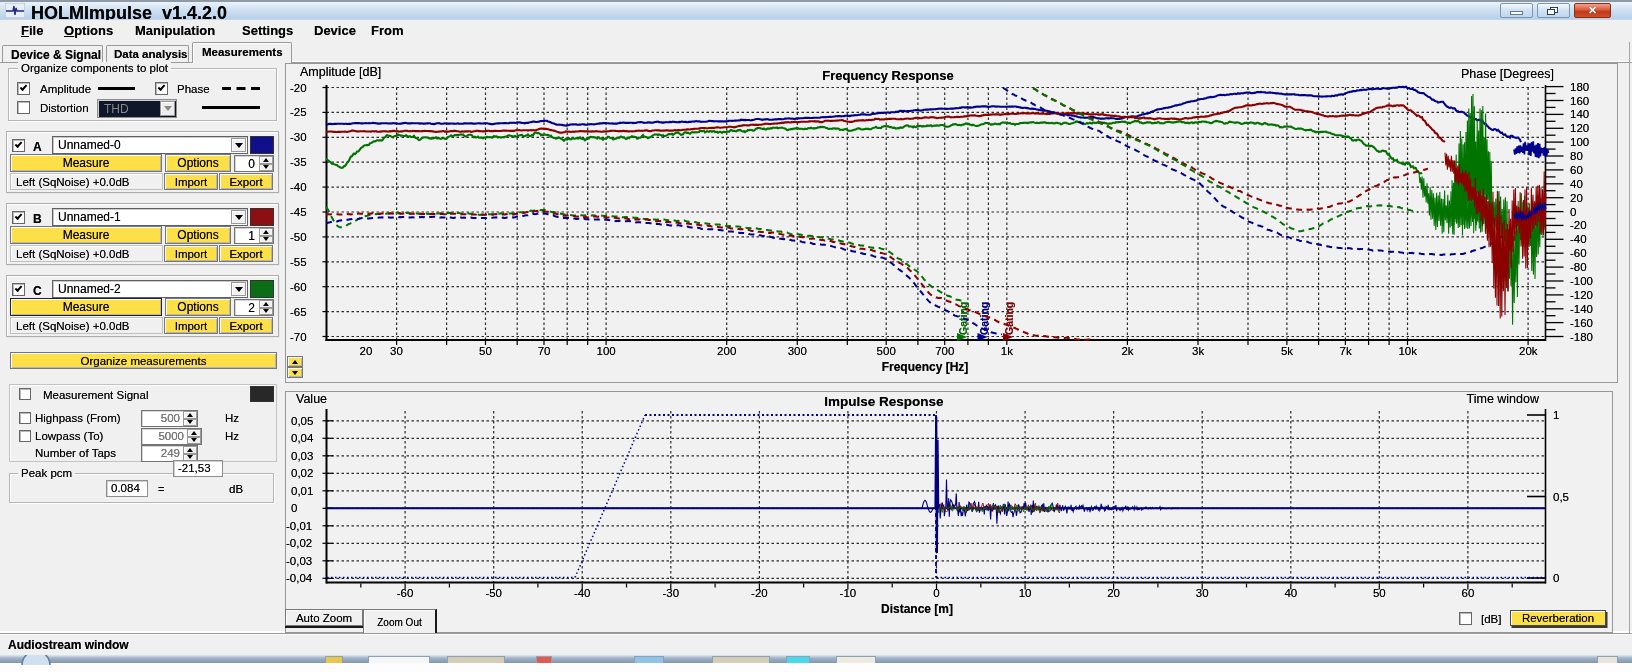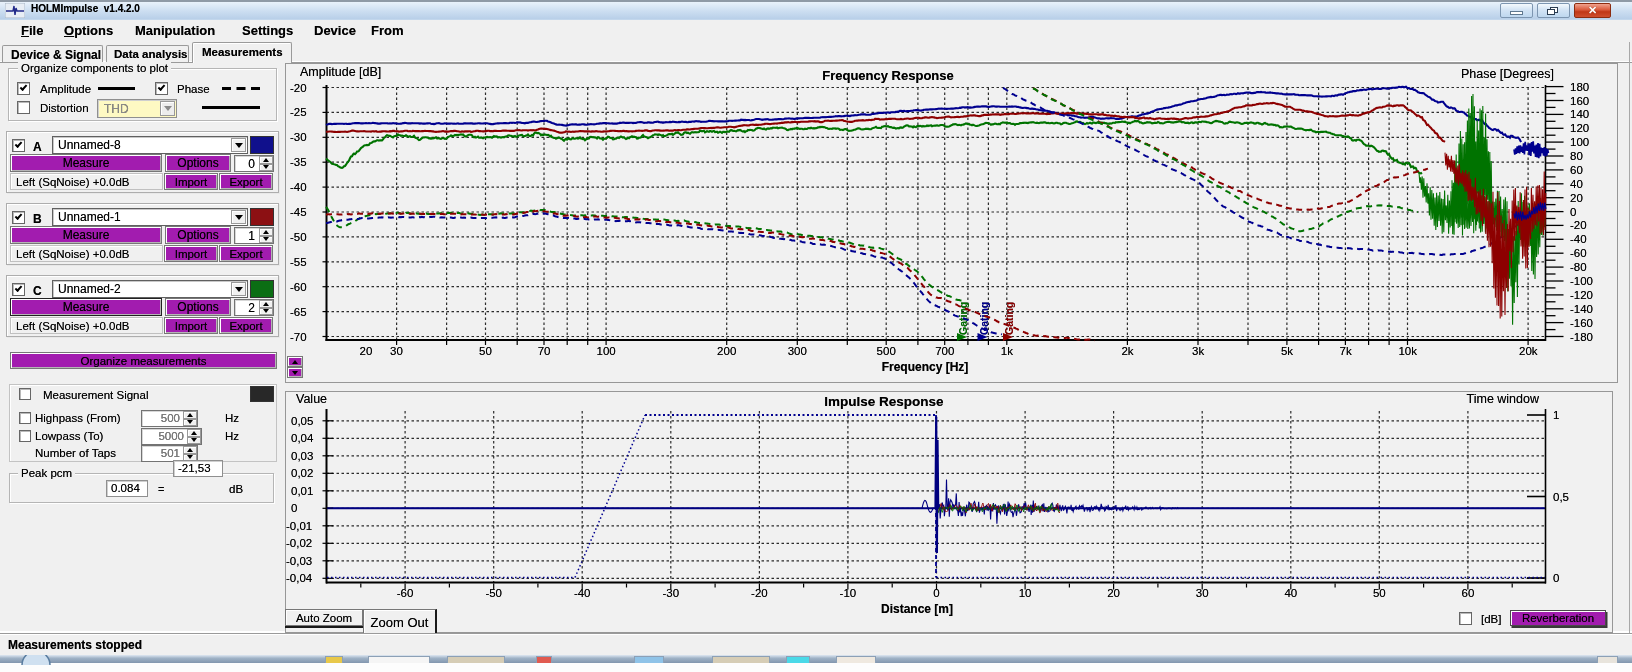--- a/index.html
+++ b/index.html
@@ -1,20 +1,20 @@
 <!DOCTYPE html>
 <html><head><meta charset="utf-8"><style>
 *{margin:0;padding:0;box-sizing:border-box}
 body{width:1632px;height:672px;position:relative;overflow:hidden;background:#fff;font-family:"Liberation Sans",sans-serif;color:#000;-webkit-font-smoothing:antialiased;text-shadow:0 0 0.55px rgba(0,0,0,0.65)}
 .abs{position:absolute}
 .lab{position:absolute;font-size:11.5px;white-space:nowrap}
 .b{font-weight:bold}
 .cb{position:absolute;background:#fff;border:1px solid #666;box-shadow:inset 1px 1px 0 #b9b9b9}
 .ck{position:absolute;left:2px;top:2px;width:7px;height:4px;border-left:2px solid #000;border-bottom:2px solid #000;transform:rotate(-48deg)}
-.wbtn{position:absolute;background:#a21caf;border:1px solid #777;box-shadow:inset 1px 1px 0 #fff,inset -1px -1px 0 #b5b5b5;display:flex;align-items:center;justify-content:center;white-space:nowrap}
+.wbtn{position:absolute;background:#fde047;border:1px solid #777;box-shadow:inset 1px 1px 0 #fff,inset -1px -1px 0 #b5b5b5;display:flex;align-items:center;justify-content:center;white-space:nowrap}
 .mbtn-p{border:1.5px solid #222;box-shadow:inset 1px 1px 0 #fff, inset -1px -1px 0 #b5b5b5}
 .combo{position:absolute;background:#fff;border:1px solid #606060;box-shadow:inset 1px 1px 0 #c9c9c9}
 .ctext{position:absolute;left:5px;top:1px}
 .carrow{position:absolute;right:1px;top:1px;bottom:1px;width:15px;background:#f1f1f1;border:1px solid #999;box-shadow:inset 1px 1px 0 #fff;display:flex;align-items:center;justify-content:center}
 .tri-d{width:0;height:0;border-left:4px solid transparent;border-right:4px solid transparent;border-top:5px solid #000}
 .tri-u2{width:0;height:0;border-left:3px solid transparent;border-right:3px solid transparent;border-bottom:4px solid #000}
 .tri-d2{width:0;height:0;border-left:3px solid transparent;border-right:3px solid transparent;border-top:4px solid #000}
 .spin,.nfield{position:absolute;background:#fff;border:1px solid #737373;box-shadow:inset 1px 1px 0 #d7d7d7}
 .snum{position:absolute;right:18px;top:1px;font-size:12px}
 .nnum{position:absolute;right:17px;top:1px;font-size:11.5px}
@@ -29,21 +29,21 @@
 svg{position:absolute;display:block}
 svg text{font-family:"Liberation Sans",sans-serif}
 </style></head><body>
 
 <div class="abs" style="left:0;top:0;width:1632px;height:2px;background:#8f9aa6"></div>
 <div class="abs" style="left:0;top:2px;width:1632px;height:18px;background:linear-gradient(#e9f2fb,#cfe0f2 45%,#b9d0e9 92%,#c7daee)"></div>
 <svg style="left:5px;top:3px" width="20" height="15" viewBox="0 0 20 15">
     <rect x="0" y="0" width="20" height="15" fill="#e8eef5" stroke="#aab8c8" stroke-width="1"></rect>
     <path d="M1 8 L8 8 L9 3 L10 12 L11 5 L12 8 L19 8" fill="none" stroke="#222a8a" stroke-width="1.4"></path>
   </svg>
-<div class="lab b" style="left:31px;top:3px;font-size:10px">HOLMImpulse&nbsp; v1.4.2.0</div>
+<div class="lab b" style="left:31px;top:3px;font-size:18px">HOLMImpulse&nbsp; v1.4.2.0</div>
 <div class="abs" style="left:1500px;top:3px;width:33px;height:15px;background:linear-gradient(#f4f9fd,#d3e4f5 45%,#bed7ef);border:1px solid #7d96b1;border-radius:2px">
     <div class="abs" style="left:9px;top:7px;width:13px;height:4px;background:#fff;border:1px solid #5f788f"></div>
   </div>
 <div class="abs" style="left:1537px;top:3px;width:33px;height:15px;background:linear-gradient(#f4f9fd,#d3e4f5 45%,#bed7ef);border:1px solid #7d96b1;border-radius:2px">
     <div class="abs" style="left:12px;top:3px;width:8px;height:6px;border:1.5px solid #2b3d52;background:#fff"></div>
     <div class="abs" style="left:9px;top:5px;width:8px;height:6px;border:1.5px solid #2b3d52;background:#fff"></div>
   </div>
 <div class="abs" style="left:1574px;top:3px;width:37px;height:15px;background:linear-gradient(#f0a38e,#d95a3c 45%,#c03716 60%,#cf4f2e);border:1px solid #8c2c10;border-radius:2px;display:flex;align-items:center;justify-content:center">
     <span style="color:#fff;font-weight:bold;font-size:11px;line-height:1;text-shadow:0 0 1px #7a2000">✕</span>
   </div>
@@ -73,34 +73,34 @@
 <div class="abs" style="left:98px;top:87px;width:37px;height:3px;background:#000"></div>
 <span class="cb" style="left:155px;top:82px;width:13px;height:13px">
     <span class="ck"></span>
   </span>
 <div class="lab" style="left:177px;top:83px">Phase</div>
 <svg style="left:222px;top:87px" width="40" height="3" viewBox="0 0 40 3">
     <line x1="0" y1="1.5" x2="40" y2="1.5" stroke="#000" stroke-width="3" stroke-dasharray="9,5.5"></line>
   </svg>
 <span class="cb" style="left:17px;top:101px;width:13px;height:13px"></span>
 <div class="lab" style="left:40px;top:102px">Distortion</div>
-<div class="abs" style="left:97px;top:99px;width:80px;height:19px;background:#fef9c3;border:1px solid #8f8f8f;box-shadow:inset 1px 1px 0 #cfcfcf">
+<div class="abs" style="left:97px;top:99px;width:80px;height:19px;background:#0f172a;border:1px solid #8f8f8f;box-shadow:inset 1px 1px 0 #cfcfcf">
     <span style="position:absolute;left:6px;top:2px;font-size:12px;color:#8a8a8a">THD</span>
     <span class="carrow" style="background:#ededed">
       <span class="tri-d" style="border-top-color:#8a8a8a"></span>
     </span>
   </div>
 <div class="abs" style="left:202px;top:106px;width:58px;height:3px;background:#000"></div>
 <div class="secbox" style="left:6px;top:131px;width:273px;height:62px"></div>
 <span class="cb" style="left:12px;top:139px;width:13px;height:13px">
     <span class="ck"></span>
   </span>
 <div class="lab b" style="left:33px;top:140px;font-size:12px">A</div>
 <div class="combo" style="left:52px;top:136px;width:196px;height:18px">
-    <span class="ctext" style="font-size:12px">Unnamed-8</span>
+    <span class="ctext" style="font-size:12px">Unnamed-0</span>
     <span class="carrow">
       <span class="tri-d"></span>
     </span>
   </div>
 <div class="swatch" style="left:250px;top:136px;width:24px;height:18px;background:#10108c"></div>
 <div class="wbtn" style="left:10px;top:154px;width:152px;height:18px;font-size:12px;">Measure</div>
 <div class="wbtn" style="left:165px;top:154px;width:66px;height:18px;font-size:12px;">Options</div>
 <div class="spin" style="left:234px;top:155px;width:40px;height:17px">
     <span class="snum">0</span>
     <span class="sbtns">
@@ -211,21 +211,21 @@
         <span class="tri-u2"></span>
       </span>
       <span class="sb">
         <span class="tri-d2"></span>
       </span>
     </span>
   </div>
 <div class="lab" style="left:225px;top:430px">Hz</div>
 <div class="lab" style="left:35px;top:447px">Number of Taps</div>
 <div class="nfield" style="left:141px;top:445px;width:57px;height:17px">
-    <span class="nnum" style="color:#7c7c7c">501</span>
+    <span class="nnum" style="color:#7c7c7c">249</span>
     <span class="sbtns">
       <span class="sb">
         <span class="tri-u2"></span>
       </span>
       <span class="sb">
         <span class="tri-d2"></span>
       </span>
     </span>
   </div>
 <div class="gbox" style="left:9px;top:473px;width:265px;height:30px"></div>
@@ -530,29 +530,29 @@
 <polyline points="290.0,186.5 360.0,24.0" fill="none" stroke="#00008f" stroke-width="1.5" stroke-dasharray="1.5,2.5"></polyline>
 <polyline points="360.0,24.0 650.5,24.0" fill="none" stroke="#00008f" stroke-width="1.8" stroke-dasharray="2,2.5"></polyline>
 <polyline points="651.0,24.0 651.0,186.5" fill="none" stroke="#00008f" stroke-width="1.8" stroke-dasharray="4,3"></polyline>
 <polyline points="651.5,186.5 1260.0,186.5" fill="none" stroke="#00008f" stroke-width="1.5" stroke-dasharray="1.5,2.5"></polyline>
 <polyline points="42.0,117.3 42.7,117.3 43.4,117.3 44.1,117.3 44.8,117.3 45.5,117.3 46.2,117.3 46.9,117.3 47.6,117.3 48.3,117.3 49.0,117.3 49.7,117.3 50.4,117.3 51.1,117.3 51.8,117.3 52.5,117.3 53.2,117.3 53.9,117.3 54.6,117.3 55.3,117.3 56.0,117.3 56.7,117.3 57.4,117.3 58.1,117.3 58.8,117.3 59.5,117.3 60.2,117.3 60.9,117.3 61.6,117.3 62.3,117.3 63.0,117.3 63.7,117.3 64.4,117.3 65.1,117.3 65.8,117.3 66.5,117.3 67.2,117.3 67.9,117.3 68.6,117.3 69.3,117.3 70.0,117.3 70.7,117.3 71.4,117.3 72.1,117.3 72.8,117.3 73.5,117.3 74.2,117.3 74.9,117.3 75.6,117.3 76.3,117.3 77.0,117.3 77.7,117.3 78.4,117.3 79.1,117.3 79.8,117.3 80.5,117.3 81.2,117.3 81.9,117.3 82.6,117.3 83.3,117.3 84.0,117.3 84.7,117.3 85.4,117.3 86.1,117.3 86.8,117.3 87.5,117.3 88.2,117.3 88.9,117.3 89.6,117.3 90.3,117.3 91.0,117.3 91.7,117.3 92.4,117.3 93.1,117.3 93.8,117.3 94.5,117.3 95.2,117.3 95.9,117.3 96.6,117.3 97.3,117.3 98.0,117.3 98.7,117.3 99.4,117.3 100.1,117.3 100.8,117.3 101.5,117.3 102.2,117.3 102.9,117.3 103.6,117.3 104.3,117.3 105.0,117.3 105.7,117.3 106.4,117.3 107.1,117.3 107.8,117.3 108.5,117.3 109.2,117.3 109.9,117.3 110.6,117.3 111.3,117.3 112.0,117.3 112.7,117.3 113.4,117.3 114.1,117.3 114.8,117.3 115.5,117.3 116.2,117.3 116.9,117.3 117.6,117.3 118.3,117.3 119.0,117.3 119.7,117.3 120.4,117.3 121.1,117.3 121.8,117.3 122.5,117.3 123.2,117.3 123.9,117.3 124.6,117.3 125.3,117.3 126.0,117.3 126.7,117.3 127.4,117.3 128.1,117.3 128.8,117.3 129.5,117.3 130.2,117.3 130.9,117.3 131.6,117.3 132.3,117.3 133.0,117.3 133.7,117.3 134.4,117.3 135.1,117.3 135.8,117.3 136.5,117.3 137.2,117.3 137.9,117.3 138.6,117.3 139.3,117.3 140.0,117.3 140.7,117.3 141.4,117.3 142.1,117.3 142.8,117.3 143.5,117.3 144.2,117.3 144.9,117.3 145.6,117.3 146.3,117.3 147.0,117.3 147.7,117.3 148.4,117.3 149.1,117.3 149.8,117.3 150.5,117.3 151.2,117.3 151.9,117.3 152.6,117.3 153.3,117.3 154.0,117.3 154.7,117.3 155.4,117.3 156.1,117.3 156.8,117.3 157.5,117.3 158.2,117.3 158.9,117.3 159.6,117.3 160.3,117.3 161.0,117.3 161.7,117.3 162.4,117.3 163.1,117.3 163.8,117.3 164.5,117.3 165.2,117.3 165.9,117.3 166.6,117.3 167.3,117.3 168.0,117.3 168.7,117.3 169.4,117.3 170.1,117.3 170.8,117.3 171.5,117.3 172.2,117.3 172.9,117.3 173.6,117.3 174.3,117.3 175.0,117.3 175.7,117.3 176.4,117.3 177.1,117.3 177.8,117.3 178.5,117.3 179.2,117.3 179.9,117.3 180.6,117.3 181.3,117.3 182.0,117.3 182.7,117.3 183.4,117.3 184.1,117.3 184.8,117.3 185.5,117.3 186.2,117.3 186.9,117.3 187.6,117.3 188.3,117.3 189.0,117.3 189.7,117.3 190.4,117.3 191.1,117.3 191.8,117.3 192.5,117.3 193.2,117.3 193.9,117.3 194.6,117.3 195.3,117.3 196.0,117.3 196.7,117.3 197.4,117.3 198.1,117.3 198.8,117.3 199.5,117.3 200.2,117.3 200.9,117.3 201.6,117.3 202.3,117.3 203.0,117.3 203.7,117.3 204.4,117.3 205.1,117.3 205.8,117.3 206.5,117.3 207.2,117.3 207.9,117.3 208.6,117.3 209.3,117.3 210.0,117.3 210.7,117.3 211.4,117.3 212.1,117.3 212.8,117.3 213.5,117.3 214.2,117.3 214.9,117.3 215.6,117.3 216.3,117.3 217.0,117.3 217.7,117.3 218.4,117.3 219.1,117.3 219.8,117.3 220.5,117.3 221.2,117.3 221.9,117.3 222.6,117.3 223.3,117.3 224.0,117.3 224.7,117.3 225.4,117.3 226.1,117.3 226.8,117.3 227.5,117.3 228.2,117.3 228.9,117.3 229.6,117.3 230.3,117.3 231.0,117.3 231.7,117.3 232.4,117.3 233.1,117.3 233.8,117.3 234.5,117.3 235.2,117.3 235.9,117.3 236.6,117.3 237.3,117.3 238.0,117.3 238.7,117.3 239.4,117.3 240.1,117.3 240.8,117.3 241.5,117.3 242.2,117.3 242.9,117.3 243.6,117.3 244.3,117.3 245.0,117.3 245.7,117.3 246.4,117.3 247.1,117.3 247.8,117.3 248.5,117.3 249.2,117.3 249.9,117.3 250.6,117.3 251.3,117.3 252.0,117.3 252.7,117.3 253.4,117.3 254.1,117.3 254.8,117.3 255.5,117.3 256.2,117.3 256.9,117.3 257.6,117.3 258.3,117.3 259.0,117.3 259.7,117.3 260.4,117.3 261.1,117.3 261.8,117.3 262.5,117.3 263.2,117.3 263.9,117.3 264.6,117.3 265.3,117.3 266.0,117.3 266.7,117.3 267.4,117.3 268.1,117.3 268.8,117.3 269.5,117.3 270.2,117.3 270.9,117.3 271.6,117.3 272.3,117.3 273.0,117.3 273.7,117.3 274.4,117.3 275.1,117.3 275.8,117.3 276.5,117.3 277.2,117.3 277.9,117.3 278.6,117.3 279.3,117.3 280.0,117.3 280.7,117.3 281.4,117.3 282.1,117.3 282.8,117.3 283.5,117.3 284.2,117.3 284.9,117.3 285.6,117.3 286.3,117.3 287.0,117.3 287.7,117.3 288.4,117.3 289.1,117.3 289.8,117.3 290.5,117.3 291.2,117.3 291.9,117.3 292.6,117.3 293.3,117.3 294.0,117.3 294.7,117.3 295.4,117.3 296.1,117.3 296.8,117.3 297.5,117.3 298.2,117.3 298.9,117.3 299.6,117.3 300.3,117.3 301.0,117.3 301.7,117.3 302.4,117.3 303.1,117.3 303.8,117.3 304.5,117.3 305.2,117.3 305.9,117.3 306.6,117.3 307.3,117.3 308.0,117.3 308.7,117.3 309.4,117.3 310.1,117.3 310.8,117.3 311.5,117.3 312.2,117.3 312.9,117.3 313.6,117.3 314.3,117.3 315.0,117.3 315.7,117.3 316.4,117.3 317.1,117.3 317.8,117.3 318.5,117.3 319.2,117.3 319.9,117.3 320.6,117.3 321.3,117.3 322.0,117.3 322.7,117.3 323.4,117.3 324.1,117.3 324.8,117.3 325.5,117.3 326.2,117.3 326.9,117.3 327.6,117.3 328.3,117.3 329.0,117.3 329.7,117.3 330.4,117.3 331.1,117.3 331.8,117.3 332.5,117.3 333.2,117.3 333.9,117.3 334.6,117.3 335.3,117.3 336.0,117.3 336.7,117.3 337.4,117.3 338.1,117.3 338.8,117.3 339.5,117.3 340.2,117.3 340.9,117.3 341.6,117.3 342.3,117.3 343.0,117.3 343.7,117.3 344.4,117.3 345.1,117.3 345.8,117.3 346.5,117.3 347.2,117.3 347.9,117.3 348.6,117.3 349.3,117.3 350.0,117.3 350.7,117.3 351.4,117.3 352.1,117.3 352.8,117.3 353.5,117.3 354.2,117.3 354.9,117.3 355.6,117.3 356.3,117.3 357.0,117.3 357.7,117.3 358.4,117.3 359.1,117.3 359.8,117.3 360.5,117.3 361.2,117.3 361.9,117.3 362.6,117.3 363.3,117.3 364.0,117.3 364.7,117.3 365.4,117.3 366.1,117.3 366.8,117.3 367.5,117.3 368.2,117.3 368.9,117.3 369.6,117.3 370.3,117.3 371.0,117.3 371.7,117.3 372.4,117.3 373.1,117.3 373.8,117.3 374.5,117.3 375.2,117.3 375.9,117.3 376.6,117.3 377.3,117.3 378.0,117.3 378.7,117.3 379.4,117.3 380.1,117.3 380.8,117.3 381.5,117.3 382.2,117.3 382.9,117.3 383.6,117.3 384.3,117.3 385.0,117.3 385.7,117.3 386.4,117.3 387.1,117.3 387.8,117.3 388.5,117.3 389.2,117.3 389.9,117.3 390.6,117.3 391.3,117.3 392.0,117.3 392.7,117.3 393.4,117.3 394.1,117.3 394.8,117.3 395.5,117.3 396.2,117.3 396.9,117.3 397.6,117.3 398.3,117.3 399.0,117.3 399.7,117.3 400.4,117.3 401.1,117.3 401.8,117.3 402.5,117.3 403.2,117.3 403.9,117.3 404.6,117.3 405.3,117.3 406.0,117.3 406.7,117.3 407.4,117.3 408.1,117.3 408.8,117.3 409.5,117.3 410.2,117.3 410.9,117.3 411.6,117.3 412.3,117.3 413.0,117.3 413.7,117.3 414.4,117.3 415.1,117.3 415.8,117.3 416.5,117.3 417.2,117.3 417.9,117.3 418.6,117.3 419.3,117.3 420.0,117.3 420.7,117.3 421.4,117.3 422.1,117.3 422.8,117.3 423.5,117.3 424.2,117.3 424.9,117.3 425.6,117.3 426.3,117.3 427.0,117.3 427.7,117.3 428.4,117.3 429.1,117.3 429.8,117.3 430.5,117.3 431.2,117.3 431.9,117.3 432.6,117.3 433.3,117.3 434.0,117.3 434.7,117.3 435.4,117.3 436.1,117.3 436.8,117.3 437.5,117.3 438.2,117.3 438.9,117.3 439.6,117.3 440.3,117.3 441.0,117.3 441.7,117.3 442.4,117.3 443.1,117.3 443.8,117.3 444.5,117.3 445.2,117.3 445.9,117.3 446.6,117.3 447.3,117.3 448.0,117.3 448.7,117.3 449.4,117.3 450.1,117.3 450.8,117.3 451.5,117.3 452.2,117.3 452.9,117.3 453.6,117.3 454.3,117.3 455.0,117.3 455.7,117.3 456.4,117.3 457.1,117.3 457.8,117.3 458.5,117.3 459.2,117.3 459.9,117.3 460.6,117.3 461.3,117.3 462.0,117.3 462.7,117.3 463.4,117.3 464.1,117.3 464.8,117.3 465.5,117.3 466.2,117.3 466.9,117.3 467.6,117.3 468.3,117.3 469.0,117.3 469.7,117.3 470.4,117.3 471.1,117.3 471.8,117.3 472.5,117.3 473.2,117.3 473.9,117.3 474.6,117.3 475.3,117.3 476.0,117.3 476.7,117.3 477.4,117.3 478.1,117.3 478.8,117.3 479.5,117.3 480.2,117.3 480.9,117.3 481.6,117.3 482.3,117.3 483.0,117.3 483.7,117.3 484.4,117.3 485.1,117.3 485.8,117.3 486.5,117.3 487.2,117.3 487.9,117.3 488.6,117.3 489.3,117.3 490.0,117.3 490.7,117.3 491.4,117.3 492.1,117.3 492.8,117.3 493.5,117.3 494.2,117.3 494.9,117.3 495.6,117.3 496.3,117.3 497.0,117.3 497.7,117.3 498.4,117.3 499.1,117.3 499.8,117.3 500.5,117.3 501.2,117.3 501.9,117.3 502.6,117.3 503.3,117.3 504.0,117.3 504.7,117.3 505.4,117.3 506.1,117.3 506.8,117.3 507.5,117.3 508.2,117.3 508.9,117.3 509.6,117.3 510.3,117.3 511.0,117.3 511.7,117.3 512.4,117.3 513.1,117.3 513.8,117.3 514.5,117.3 515.2,117.3 515.9,117.3 516.6,117.3 517.3,117.3 518.0,117.3 518.7,117.3 519.4,117.3 520.1,117.3 520.8,117.3 521.5,117.3 522.2,117.3 522.9,117.3 523.6,117.3 524.3,117.3 525.0,117.3 525.7,117.3 526.4,117.3 527.1,117.3 527.8,117.3 528.5,117.3 529.2,117.3 529.9,117.3 530.6,117.3 531.3,117.3 532.0,117.3 532.7,117.3 533.4,117.3 534.1,117.3 534.8,117.3 535.5,117.3 536.2,117.3 536.9,117.3 537.6,117.3 538.3,117.3 539.0,117.3 539.7,117.3 540.4,117.3 541.1,117.3 541.8,117.3 542.5,117.3 543.2,117.3 543.9,117.3 544.6,117.3 545.3,117.3 546.0,117.3 546.7,117.3 547.4,117.3 548.1,117.3 548.8,117.3 549.5,117.3 550.2,117.3 550.9,117.3 551.6,117.3 552.3,117.3 553.0,117.3 553.7,117.3 554.4,117.3 555.1,117.3 555.8,117.3 556.5,117.3 557.2,117.3 557.9,117.3 558.6,117.3 559.3,117.3 560.0,117.3 560.7,117.3 561.4,117.3 562.1,117.3 562.8,117.3 563.5,117.3 564.2,117.3 564.9,117.3 565.6,117.3 566.3,117.3 567.0,117.3 567.7,117.3 568.4,117.3 569.1,117.3 569.8,117.3 570.5,117.3 571.2,117.3 571.9,117.3 572.6,117.3 573.3,117.3 574.0,117.3 574.7,117.3 575.4,117.3 576.1,117.3 576.8,117.3 577.5,117.3 578.2,117.3 578.9,117.3 579.6,117.3 580.3,117.3 581.0,117.3 581.7,117.3 582.4,117.3 583.1,117.3 583.8,117.3 584.5,117.3 585.2,117.3 585.9,117.3 586.6,117.3 587.3,117.3 588.0,117.3 588.7,117.3 589.4,117.3 590.1,117.3 590.8,117.3 591.5,117.3 592.2,117.3 592.9,117.3 593.6,117.3 594.3,117.3 595.0,117.3 595.7,117.3 596.4,117.3 597.1,117.3 597.8,117.3 598.5,117.3 599.2,117.3 599.9,117.3 600.6,117.3 601.3,117.3 602.0,117.3 602.7,117.3 603.4,117.3 604.1,117.3 604.8,117.3 605.5,117.3 606.2,117.3 606.9,117.3 607.6,117.3 608.3,117.3 609.0,117.3 609.7,117.3 610.4,117.3 611.1,117.3 611.8,117.3 612.5,117.3 613.2,117.3 613.9,117.3 614.6,117.3 615.3,117.3 616.0,117.3 616.7,117.3 617.4,117.3 618.1,117.3 618.8,117.3 619.5,117.3 620.2,117.3 620.9,117.3 621.6,117.3 622.3,117.3 623.0,117.3 623.7,117.3 624.4,117.3 625.1,117.3 625.8,117.3 626.5,117.3 627.2,117.3 627.9,117.3 628.6,117.3 629.3,117.3 630.0,117.3 630.7,117.3 631.4,117.3 632.1,117.3 632.8,117.3 633.5,117.3 634.2,117.3 634.9,117.3 635.6,117.3 636.3,117.3 637.0,117.3 637.7,114.4 638.4,111.9 639.1,110.2 639.8,109.3 640.5,109.6 641.2,110.8 641.9,112.9 642.6,115.6 643.3,118.0 644.0,119.7 644.7,120.8 645.4,121.3 646.1,121.0 646.8,120.0 647.5,118.5 648.2,117.3 648.9,117.3 649.6,117.3 650.3,117.3 651.0,117.3 651.7,117.3 652.4,117.3 653.1,114.7 653.8,115.2 654.5,113.3 655.2,127.5 655.9,119.1 656.6,114.4 657.3,111.5 658.0,116.1 658.7,114.7 659.4,125.3 660.1,118.4 660.8,115.7 661.5,88.6 662.2,116.6 662.9,119.3 663.6,107.3 664.3,125.8 665.0,111.2 665.7,108.8 666.4,110.0 667.1,111.5 667.8,115.6 668.5,114.0 669.2,116.3 669.9,114.0 670.6,113.5 671.3,102.4 672.0,119.2 672.7,119.6 673.4,124.9 674.1,111.0 674.8,121.4 675.5,117.7 676.2,125.2 676.9,122.3 677.6,124.8 678.3,118.5 679.0,117.5 679.7,121.0 680.4,125.3 681.1,117.4 681.8,113.7 682.5,119.6 683.2,119.1 683.9,111.2 684.6,111.8 685.3,115.0 686.0,115.1 686.7,120.0 687.4,120.3 688.1,113.1 688.8,111.8 689.5,110.6 690.2,112.6 690.9,117.9 691.6,121.2 692.3,118.3 693.0,118.9 693.7,110.8 694.4,121.6 695.1,118.9 695.8,118.8 696.5,116.9 697.2,119.0 697.9,117.4 698.6,116.6 699.3,123.4 700.0,115.0 700.7,118.3 701.4,113.8 702.1,119.7 702.8,115.1 703.5,119.0 704.2,117.8 704.9,113.4 705.6,128.4 706.3,115.3 707.0,119.7 707.7,120.0 708.4,112.0 709.1,118.6 709.8,114.8 710.5,113.8 711.2,115.4 711.9,132.8 712.6,119.5 713.3,114.5 714.0,117.2 714.7,120.8 715.4,122.7 716.1,119.0 716.8,115.5 717.5,119.6 718.2,113.7 718.9,113.2 719.6,123.5 720.3,113.4 721.0,118.6 721.7,125.0 722.4,120.9 723.1,110.6 723.8,120.4 724.5,113.2 725.2,114.6 725.9,120.8 726.6,121.4 727.3,120.7 728.0,126.1 728.7,122.3 729.4,120.2 730.1,117.5 730.8,120.1 731.5,124.8 732.2,119.1 732.9,116.8 733.6,113.4 734.3,116.7 735.0,121.8 735.7,121.6 736.4,120.3 737.1,115.1 737.8,118.7 738.5,115.7 739.2,112.1 739.9,119.0 740.6,111.6 741.3,116.6 742.0,118.7 742.7,116.5 743.4,117.8 744.1,120.8 744.8,115.9 745.5,114.8 746.2,124.0 746.9,113.8 747.6,121.7 748.3,109.5 749.0,120.9 749.7,116.3 750.4,118.1 751.1,115.7 751.8,115.4 752.5,117.6 753.2,118.2 753.9,114.7 754.6,118.9 755.3,118.0 756.0,120.3 756.7,114.6 757.4,113.8 758.1,120.4 758.8,112.3 759.5,120.9 760.2,118.3 760.9,116.7 761.6,118.6 762.3,120.3 763.0,117.9 763.7,120.6 764.4,120.1 765.1,119.6 765.8,114.3 766.5,113.2 767.2,112.2 767.9,114.4 768.6,119.8 769.3,120.4 770.0,117.0 770.7,118.0 771.4,113.6 772.1,117.6 772.8,115.0 773.5,117.3 774.2,118.8 774.9,113.8 775.6,117.5 776.3,120.2 777.0,116.5 777.7,114.4 778.4,119.2 779.1,118.7 779.8,116.3 780.5,115.3 781.2,117.5 781.9,122.4 782.6,116.4 783.3,116.0 784.0,117.7 784.7,116.6 785.4,118.5 786.1,113.8 786.8,119.8 787.5,117.9 788.2,120.7 788.9,118.2 789.6,118.1 790.3,116.1 791.0,115.2 791.7,118.0 792.4,117.2 793.1,116.4 793.8,118.6 794.5,114.8 795.2,115.9 795.9,116.2 796.6,114.8 797.3,115.9 798.0,114.2 798.7,117.3 799.4,120.7 800.1,117.9 800.8,117.3 801.5,116.7 802.2,119.4 802.9,117.3 803.6,118.4 804.3,116.1 805.0,121.1 805.7,117.3 806.4,115.6 807.1,119.0 807.8,119.3 808.5,118.6 809.2,116.1 809.9,115.6 810.6,117.5 811.3,115.3 812.0,117.6 812.7,116.4 813.4,118.8 814.1,116.3 814.8,119.4 815.5,117.0 816.2,112.9 816.9,116.1 817.6,116.0 818.3,117.5 819.0,116.4 819.7,120.0 820.4,119.1 821.1,115.5 821.8,116.1 822.5,118.4 823.2,113.9 823.9,119.3 824.6,117.1 825.3,118.4 826.0,118.4 826.7,118.7 827.4,116.6 828.1,118.3 828.8,118.0 829.5,116.0 830.2,118.1 830.9,114.1 831.6,120.1 832.3,117.7 833.0,117.8 833.7,117.6 834.4,118.2 835.1,119.5 835.8,118.5 836.5,118.7 837.2,116.9 837.9,119.8 838.6,117.8 839.3,116.6 840.0,117.1 840.7,114.7 841.4,118.3 842.1,118.5 842.8,115.3 843.5,119.0 844.2,117.4 844.9,118.1 845.6,117.9 846.3,117.7 847.0,117.4 847.7,115.8 848.4,116.8 849.1,118.7 849.8,115.6 850.5,117.9 851.2,118.2 851.9,116.1 852.6,118.7 853.3,118.2 854.0,118.6 854.7,118.0 855.4,117.5 856.1,117.0 856.8,119.1 857.5,118.0 858.2,118.0 858.9,117.6 859.6,116.9 860.3,116.5 861.0,116.0 861.7,116.8 862.4,117.4 863.1,118.0 863.8,117.1 864.5,117.0 865.2,116.5 865.9,117.8 866.6,117.6 867.3,116.5 868.0,117.4 868.7,117.6 869.4,117.3 870.1,117.2 870.8,116.9 871.5,117.5 872.2,116.9 872.9,117.6 873.6,117.3 874.3,117.0 875.0,115.7 875.7,118.7 876.4,117.2 877.1,116.7 877.8,116.9 878.5,117.0 879.2,117.5 879.9,117.7 880.6,117.3 881.3,117.7 882.0,117.7 882.7,117.4 883.4,117.2 884.1,117.1 884.8,117.2 885.5,117.4 886.2,117.6 886.9,117.8 887.6,116.8 888.3,117.4 889.0,117.1 889.7,117.5 890.4,117.0 891.1,117.5 891.8,117.6 892.5,116.7 893.2,117.6 893.9,117.3 894.6,117.2 895.3,117.3 896.0,117.3 896.7,117.3 897.4,117.4 898.1,117.3 898.8,117.3 899.5,117.2 900.2,117.4 900.9,117.3 901.6,117.3 902.3,117.3 903.0,117.2 903.7,117.3 904.4,117.3 905.1,117.3 905.8,117.3 906.5,117.3 907.2,117.3 907.9,117.3 908.6,117.3 909.3,117.3 910.0,117.3 910.7,117.3 911.4,117.3 912.1,117.3 912.8,117.3 913.5,117.3 914.2,117.3 914.9,117.3 915.6,117.3 916.3,117.3 917.0,117.3 917.7,117.3 918.4,117.3 919.1,117.3 919.8,117.3 920.5,117.3 921.2,117.3 921.9,117.3 922.6,117.3 923.3,117.3 924.0,117.3 924.7,117.3 925.4,117.3 926.1,117.3 926.8,117.3 927.5,117.3 928.2,117.3 928.9,117.3 929.6,117.3 930.3,117.3 931.0,117.3 931.7,117.3 932.4,117.3 933.1,117.3 933.8,117.3 934.5,117.3 935.2,117.3 935.9,117.3 936.6,117.3 937.3,117.3 938.0,117.3 938.7,117.3 939.4,117.3 940.1,117.3 940.8,117.3 941.5,117.3 942.2,117.3 942.9,117.3 943.6,117.3 944.3,117.3 945.0,117.3 945.7,117.3 946.4,117.3 947.1,117.3 947.8,117.3 948.5,117.3 949.2,117.3 949.9,117.3 950.6,117.3 951.3,117.3 952.0,117.3 952.7,117.3 953.4,117.3 954.1,117.3 954.8,117.3 955.5,117.3 956.2,117.3 956.9,117.3 957.6,117.3 958.3,117.3 959.0,117.3 959.7,117.3 960.4,117.3 961.1,117.3 961.8,117.3 962.5,117.3 963.2,117.3 963.9,117.3 964.6,117.3 965.3,117.3 966.0,117.3 966.7,117.3 967.4,117.3 968.1,117.3 968.8,117.3 969.5,117.3 970.2,117.3 970.9,117.3 971.6,117.3 972.3,117.3 973.0,117.3 973.7,117.3 974.4,117.3 975.1,117.3 975.8,117.3 976.5,117.3 977.2,117.3 977.9,117.3 978.6,117.3 979.3,117.3 980.0,117.3 980.7,117.3 981.4,117.3 982.1,117.3 982.8,117.3 983.5,117.3 984.2,117.3 984.9,117.3 985.6,117.3 986.3,117.3 987.0,117.3 987.7,117.3 988.4,117.3 989.1,117.3 989.8,117.3 990.5,117.3 991.2,117.3 991.9,117.3 992.6,117.3 993.3,117.3 994.0,117.3 994.7,117.3 995.4,117.3 996.1,117.3 996.8,117.3 997.5,117.3 998.2,117.3 998.9,117.3 999.6,117.3 1000.3,117.3 1001.0,117.3 1001.7,117.3 1002.4,117.3 1003.1,117.3 1003.8,117.3 1004.5,117.3 1005.2,117.3 1005.9,117.3 1006.6,117.3 1007.3,117.3 1008.0,117.3 1008.7,117.3 1009.4,117.3 1010.1,117.3 1010.8,117.3 1011.5,117.3 1012.2,117.3 1012.9,117.3 1013.6,117.3 1014.3,117.3 1015.0,117.3 1015.7,117.3 1016.4,117.3 1017.1,117.3 1017.8,117.3 1018.5,117.3 1019.2,117.3 1019.9,117.3 1020.6,117.3 1021.3,117.3 1022.0,117.3 1022.7,117.3 1023.4,117.3 1024.1,117.3 1024.8,117.3 1025.5,117.3 1026.2,117.3 1026.9,117.3 1027.6,117.3 1028.3,117.3 1029.0,117.3 1029.7,117.3 1030.4,117.3 1031.1,117.3 1031.8,117.3 1032.5,117.3 1033.2,117.3 1033.9,117.3 1034.6,117.3 1035.3,117.3 1036.0,117.3 1036.7,117.3 1037.4,117.3 1038.1,117.3 1038.8,117.3 1039.5,117.3 1040.2,117.3 1040.9,117.3 1041.6,117.3 1042.3,117.3 1043.0,117.3 1043.7,117.3 1044.4,117.3 1045.1,117.3 1045.8,117.3 1046.5,117.3 1047.2,117.3 1047.9,117.3 1048.6,117.3 1049.3,117.3 1050.0,117.3 1050.7,117.3 1051.4,117.3 1052.1,117.3 1052.8,117.3 1053.5,117.3 1054.2,117.3 1054.9,117.3 1055.6,117.3 1056.3,117.3 1057.0,117.3 1057.7,117.3 1058.4,117.3 1059.1,117.3 1059.8,117.3 1060.5,117.3 1061.2,117.3 1061.9,117.3 1062.6,117.3 1063.3,117.3 1064.0,117.3 1064.7,117.3 1065.4,117.3 1066.1,117.3 1066.8,117.3 1067.5,117.3 1068.2,117.3 1068.9,117.3 1069.6,117.3 1070.3,117.3 1071.0,117.3 1071.7,117.3 1072.4,117.3 1073.1,117.3 1073.8,117.3 1074.5,117.3 1075.2,117.3 1075.9,117.3 1076.6,117.3 1077.3,117.3 1078.0,117.3 1078.7,117.3 1079.4,117.3 1080.1,117.3 1080.8,117.3 1081.5,117.3 1082.2,117.3 1082.9,117.3 1083.6,117.3 1084.3,117.3 1085.0,117.3 1085.7,117.3 1086.4,117.3 1087.1,117.3 1087.8,117.3 1088.5,117.3 1089.2,117.3 1089.9,117.3 1090.6,117.3 1091.3,117.3 1092.0,117.3 1092.7,117.3 1093.4,117.3 1094.1,117.3 1094.8,117.3 1095.5,117.3 1096.2,117.3 1096.9,117.3 1097.6,117.3 1098.3,117.3 1099.0,117.3 1099.7,117.3 1100.4,117.3 1101.1,117.3 1101.8,117.3 1102.5,117.3 1103.2,117.3 1103.9,117.3 1104.6,117.3 1105.3,117.3 1106.0,117.3 1106.7,117.3 1107.4,117.3 1108.1,117.3 1108.8,117.3 1109.5,117.3 1110.2,117.3 1110.9,117.3 1111.6,117.3 1112.3,117.3 1113.0,117.3 1113.7,117.3 1114.4,117.3 1115.1,117.3 1115.8,117.3 1116.5,117.3 1117.2,117.3 1117.9,117.3 1118.6,117.3 1119.3,117.3 1120.0,117.3 1120.7,117.3 1121.4,117.3 1122.1,117.3 1122.8,117.3 1123.5,117.3 1124.2,117.3 1124.9,117.3 1125.6,117.3 1126.3,117.3 1127.0,117.3 1127.7,117.3 1128.4,117.3 1129.1,117.3 1129.8,117.3 1130.5,117.3 1131.2,117.3 1131.9,117.3 1132.6,117.3 1133.3,117.3 1134.0,117.3 1134.7,117.3 1135.4,117.3 1136.1,117.3 1136.8,117.3 1137.5,117.3 1138.2,117.3 1138.9,117.3 1139.6,117.3 1140.3,117.3 1141.0,117.3 1141.7,117.3 1142.4,117.3 1143.1,117.3 1143.8,117.3 1144.5,117.3 1145.2,117.3 1145.9,117.3 1146.6,117.3 1147.3,117.3 1148.0,117.3 1148.7,117.3 1149.4,117.3 1150.1,117.3 1150.8,117.3 1151.5,117.3 1152.2,117.3 1152.9,117.3 1153.6,117.3 1154.3,117.3 1155.0,117.3 1155.7,117.3 1156.4,117.3 1157.1,117.3 1157.8,117.3 1158.5,117.3 1159.2,117.3 1159.9,117.3 1160.6,117.3 1161.3,117.3 1162.0,117.3 1162.7,117.3 1163.4,117.3 1164.1,117.3 1164.8,117.3 1165.5,117.3 1166.2,117.3 1166.9,117.3 1167.6,117.3 1168.3,117.3 1169.0,117.3 1169.7,117.3 1170.4,117.3 1171.1,117.3 1171.8,117.3 1172.5,117.3 1173.2,117.3 1173.9,117.3 1174.6,117.3 1175.3,117.3 1176.0,117.3 1176.7,117.3 1177.4,117.3 1178.1,117.3 1178.8,117.3 1179.5,117.3 1180.2,117.3 1180.9,117.3 1181.6,117.3 1182.3,117.3 1183.0,117.3 1183.7,117.3 1184.4,117.3 1185.1,117.3 1185.8,117.3 1186.5,117.3 1187.2,117.3 1187.9,117.3 1188.6,117.3 1189.3,117.3 1190.0,117.3 1190.7,117.3 1191.4,117.3 1192.1,117.3 1192.8,117.3 1193.5,117.3 1194.2,117.3 1194.9,117.3 1195.6,117.3 1196.3,117.3 1197.0,117.3 1197.7,117.3 1198.4,117.3 1199.1,117.3 1199.8,117.3 1200.5,117.3 1201.2,117.3 1201.9,117.3 1202.6,117.3 1203.3,117.3 1204.0,117.3 1204.7,117.3 1205.4,117.3 1206.1,117.3 1206.8,117.3 1207.5,117.3 1208.2,117.3 1208.9,117.3 1209.6,117.3 1210.3,117.3 1211.0,117.3 1211.7,117.3 1212.4,117.3 1213.1,117.3 1213.8,117.3 1214.5,117.3 1215.2,117.3 1215.9,117.3 1216.6,117.3 1217.3,117.3 1218.0,117.3 1218.7,117.3 1219.4,117.3 1220.1,117.3 1220.8,117.3 1221.5,117.3 1222.2,117.3 1222.9,117.3 1223.6,117.3 1224.3,117.3 1225.0,117.3 1225.7,117.3 1226.4,117.3 1227.1,117.3 1227.8,117.3 1228.5,117.3 1229.2,117.3 1229.9,117.3 1230.6,117.3 1231.3,117.3 1232.0,117.3 1232.7,117.3 1233.4,117.3 1234.1,117.3 1234.8,117.3 1235.5,117.3 1236.2,117.3 1236.9,117.3 1237.6,117.3 1238.3,117.3 1239.0,117.3 1239.7,117.3 1240.4,117.3 1241.1,117.3 1241.8,117.3 1242.5,117.3 1243.2,117.3 1243.9,117.3 1244.6,117.3 1245.3,117.3 1246.0,117.3 1246.7,117.3 1247.4,117.3 1248.1,117.3 1248.8,117.3 1249.5,117.3 1250.2,117.3 1250.9,117.3 1251.6,117.3 1252.3,117.3 1253.0,117.3 1253.7,117.3 1254.4,117.3 1255.1,117.3 1255.8,117.3 1256.5,117.3 1257.2,117.3 1257.9,117.3 1258.6,117.3 1259.3,117.3" fill="none" stroke="#000080" stroke-width="1.1"></polyline>
 <polyline points="653.1,121.0 653.8,119.3 654.5,116.9 655.2,115.7 655.9,112.5 656.6,112.8 657.3,117.4 658.0,118.6 658.7,115.5 659.4,115.8 660.1,120.1 660.8,120.6 661.5,120.5 662.2,120.4 662.9,119.8 663.6,116.9 664.3,114.4 665.0,113.3 665.7,115.7 666.4,119.0 667.1,118.1 667.8,116.9 668.5,117.1 669.2,116.5 669.9,115.2 670.6,114.2 671.3,114.6 672.0,115.4 672.7,116.2 673.4,119.6 674.1,116.9 674.8,113.9 675.5,116.4 676.2,116.7 676.9,116.9 677.6,117.9 678.3,115.7 679.0,116.4 679.7,116.2 680.4,119.4 681.1,121.9 681.8,117.9 682.5,116.8 683.2,117.2 683.9,118.9 684.6,119.0 685.3,114.5 686.0,112.2 686.7,115.6 687.4,117.1 688.1,117.2 688.8,115.6 689.5,112.8 690.2,115.3 690.9,119.3 691.6,115.7 692.3,115.8 693.0,119.8 693.7,118.3 694.4,117.8 695.1,116.6 695.8,115.9 696.5,116.6 697.2,113.5 697.9,112.0 698.6,115.0 699.3,117.6 700.0,118.9 700.7,117.9 701.4,116.7 702.1,114.5 702.8,113.3 703.5,112.4 704.2,116.4 704.9,117.0 705.6,113.5 706.3,117.5 707.0,120.1 707.7,117.0 708.4,114.4 709.1,116.1 709.8,117.3 710.5,116.3 711.2,115.4 711.9,117.0 712.6,115.0 713.3,117.5 714.0,121.7 714.7,116.4 715.4,114.2 716.1,115.9 716.8,119.0 717.5,120.8 718.2,117.8 718.9,116.9 719.6,117.1 720.3,117.0 721.0,118.7 721.7,120.0 722.4,116.2 723.1,116.1 723.8,116.5 724.5,115.8 725.2,115.5 725.9,113.9 726.6,118.0 727.3,118.3 728.0,117.5 728.7,118.8 729.4,116.4 730.1,112.7 730.8,114.3 731.5,118.2 732.2,117.8 732.9,117.2 733.6,116.4 734.3,116.8 735.0,115.4 735.7,116.2 736.4,119.8 737.1,118.5 737.8,116.8 738.5,115.4 739.2,114.7 739.9,115.3 740.6,116.7 741.3,117.9 742.0,119.2 742.7,116.6 743.4,113.8 744.1,116.6 744.8,115.8 745.5,116.1 746.2,118.7 746.9,115.5 747.6,116.4 748.3,120.4 749.0,119.9 749.7,113.4 750.4,112.2 751.1,118.9 751.8,120.0 752.5,116.7 753.2,115.3 753.9,117.5 754.6,121.8 755.3,121.6 756.0,116.8 756.7,114.9 757.4,117.1 758.1,120.0 758.8,117.7 759.5,117.7 760.2,119.4 760.9,120.6 761.6,120.4 762.3,119.0 763.0,116.7 763.7,115.4 764.4,116.1 765.1,115.9 765.8,117.5 766.5,118.0 767.2,119.6 767.9,118.9 768.6,117.1 769.3,117.0 770.0,116.1 770.7,118.8 771.4,118.7 772.1,113.4 772.8,112.2 773.5,117.0 774.2,121.9 774.9,120.9" fill="none" stroke="#8d0000" stroke-width="0.9"></polyline>
 <polyline points="653.1,122.2 653.8,119.8 654.5,116.6 655.2,116.2 655.9,117.4 656.6,119.9 657.3,121.4 658.0,118.6 658.7,116.3 659.4,116.9 660.1,117.1 660.8,117.3 661.5,116.4 662.2,116.0 662.9,118.2 663.6,117.3 664.3,116.3 665.0,116.6 665.7,114.2 666.4,114.7 667.1,120.0 667.8,119.9 668.5,116.8 669.2,117.3 669.9,117.9 670.6,116.3 671.3,116.4 672.0,118.6 672.7,117.6 673.4,118.0 674.1,117.8 674.8,116.0 675.5,115.5 676.2,115.3 676.9,117.1 677.6,119.8 678.3,117.7 679.0,115.4 679.7,116.2 680.4,119.9 681.1,120.9 681.8,118.8 682.5,117.2 683.2,117.3 683.9,117.4 684.6,115.5 685.3,113.9 686.0,116.3 686.7,119.8 687.4,118.6 688.1,119.3 688.8,117.7 689.5,117.1 690.2,117.7 690.9,118.2 691.6,120.7 692.3,118.7 693.0,116.2 693.7,116.9 694.4,117.8 695.1,118.3 695.8,117.8 696.5,117.6 697.2,120.7 697.9,120.3 698.6,116.8 699.3,117.3 700.0,118.0 700.7,116.5 701.4,116.1 702.1,117.5 702.8,118.4 703.5,118.2 704.2,117.8 704.9,117.5 705.6,116.9 706.3,117.1 707.0,116.2 707.7,113.7 708.4,113.4 709.1,114.5 709.8,117.6 710.5,118.5 711.2,116.9 711.9,118.0 712.6,119.7 713.3,121.4 714.0,120.4 714.7,117.7 715.4,114.8 716.1,116.3 716.8,118.6 717.5,116.2 718.2,115.2 718.9,113.8 719.6,113.6 720.3,118.1 721.0,120.5 721.7,119.2 722.4,117.2 723.1,117.1 723.8,118.0 724.5,116.3 725.2,115.2 725.9,118.8 726.6,118.2 727.3,114.9 728.0,116.4 728.7,117.7 729.4,117.8 730.1,120.1 730.8,118.2 731.5,114.4 732.2,114.2 732.9,116.1 733.6,120.4 734.3,119.6 735.0,117.1 735.7,116.1 736.4,116.6 737.1,118.1 737.8,118.1 738.5,120.8 739.2,118.6 739.9,116.5 740.6,118.9 741.3,116.5 742.0,116.3 742.7,117.4 743.4,116.7 744.1,117.4 744.8,117.1 745.5,114.7 746.2,115.3 746.9,119.0 747.6,119.8 748.3,118.4 749.0,117.2 749.7,117.3 750.4,118.8 751.1,116.2 751.8,116.7 752.5,118.3 753.2,114.8 753.9,117.1 754.6,120.5 755.3,117.4 756.0,115.0 756.7,116.7 757.4,117.4 758.1,116.8 758.8,116.9 759.5,117.6 760.2,118.3 760.9,119.5 761.6,117.2 762.3,117.5 763.0,119.4 763.7,115.6 764.4,115.6 765.1,118.8 765.8,114.8 766.5,112.6 767.2,116.8 767.9,118.1 768.6,118.1 769.3,118.0 770.0,117.6 770.7,119.0 771.4,118.8 772.1,117.7 772.8,119.2 773.5,120.6 774.2,119.0 774.9,119.5" fill="none" stroke="#007300" stroke-width="0.9"></polyline>
 <polyline points="650.5,117.0 651.2,26.0 651.9,162.0 652.5,49.0 653.2,117.0" fill="none" stroke="#000080" stroke-width="2.2"></polyline>
   </svg>
 <div class="wbtn" style="left:285px;top:609px;width:78px;height:17px;font-size:11.5px;background:#f0f0f0;border:1px solid #777;box-shadow:0 2px 0 #1a1a1a,inset 1px 1px 0 #fff">Auto Zoom</div>
-<div class="wbtn" style="left:363px;top:609px;width:74px;height:26px;font-size:13px;background:#f0f0f0;border:1px solid #777;border-right:2px solid #1a1a1a;box-shadow:0 2px 0 #1a1a1a,inset 1px 1px 0 #fff">Zoom Out</div>
+<div class="wbtn" style="left:363px;top:609px;width:74px;height:26px;font-size:10px;background:#f0f0f0;border:1px solid #777;border-right:2px solid #1a1a1a;box-shadow:0 2px 0 #1a1a1a,inset 1px 1px 0 #fff">Zoom Out</div>
 <span class="cb" style="left:1459px;top:612px;width:13px;height:13px"></span>
 <div class="lab" style="left:1481px;top:613px">[dB]</div>
 <div class="wbtn" style="left:1510px;top:610px;width:96px;height:16px;font-size:11.5px;border:1px solid #4a4a4a;box-shadow:1.5px 2px 0 #3a3a3a,inset 1px 1px 0 #fff">Reverberation</div>
 <div class="abs" style="left:1629px;top:42px;width:1px;height:613px;background:#a8a8a8"></div>
 <div class="abs" style="left:0;top:633px;width:1632px;height:1px;background:#9a9a9a"></div>
 <div class="abs" style="left:0;top:634px;width:1632px;height:1px;background:#fff"></div>
 <div class="abs" style="left:0;top:635px;width:1632px;height:20px;background:#f0f0f0"></div>
-<div class="lab b" style="left:8px;top:638px;font-size:12px">Measurements stopped</div>
+<div class="lab b" style="left:8px;top:638px;font-size:12px">Audiostream window</div>
 <div class="abs" style="left:0;top:655px;width:1632px;height:8px;background:linear-gradient(#dfe8f2,#9fb2c6 40%,#8296ae)"></div>
 <div class="abs" style="left:0;top:663px;width:1632px;height:9px;background:#fdfdfd"></div>
 <svg style="left:18px;top:655px" width="36" height="10" viewBox="0 0 36 10">
     <path d="M4 10 A 14 14 0 0 1 32 10" fill="#cfe0f0" stroke="#5a7da0" stroke-width="1.5"></path>
   </svg>
 <div class="abs" style="left:325px;top:656px;width:18px;height:7px;background:#e8c84a;border:1px solid #8ca0b6;border-bottom:none"></div>
 <div class="abs" style="left:368px;top:656px;width:62px;height:7px;background:#f5f5f5;border:1px solid #8ca0b6;border-bottom:none"></div>
 <div class="abs" style="left:447px;top:656px;width:58px;height:7px;background:#d6cdb6;border:1px solid #8ca0b6;border-bottom:none"></div>
 <div class="abs" style="left:536px;top:656px;width:16px;height:7px;background:#e05a50;border:1px solid #8ca0b6;border-bottom:none"></div>
 <div class="abs" style="left:634px;top:656px;width:30px;height:7px;background:#8fc3e8;border:1px solid #8ca0b6;border-bottom:none"></div>

